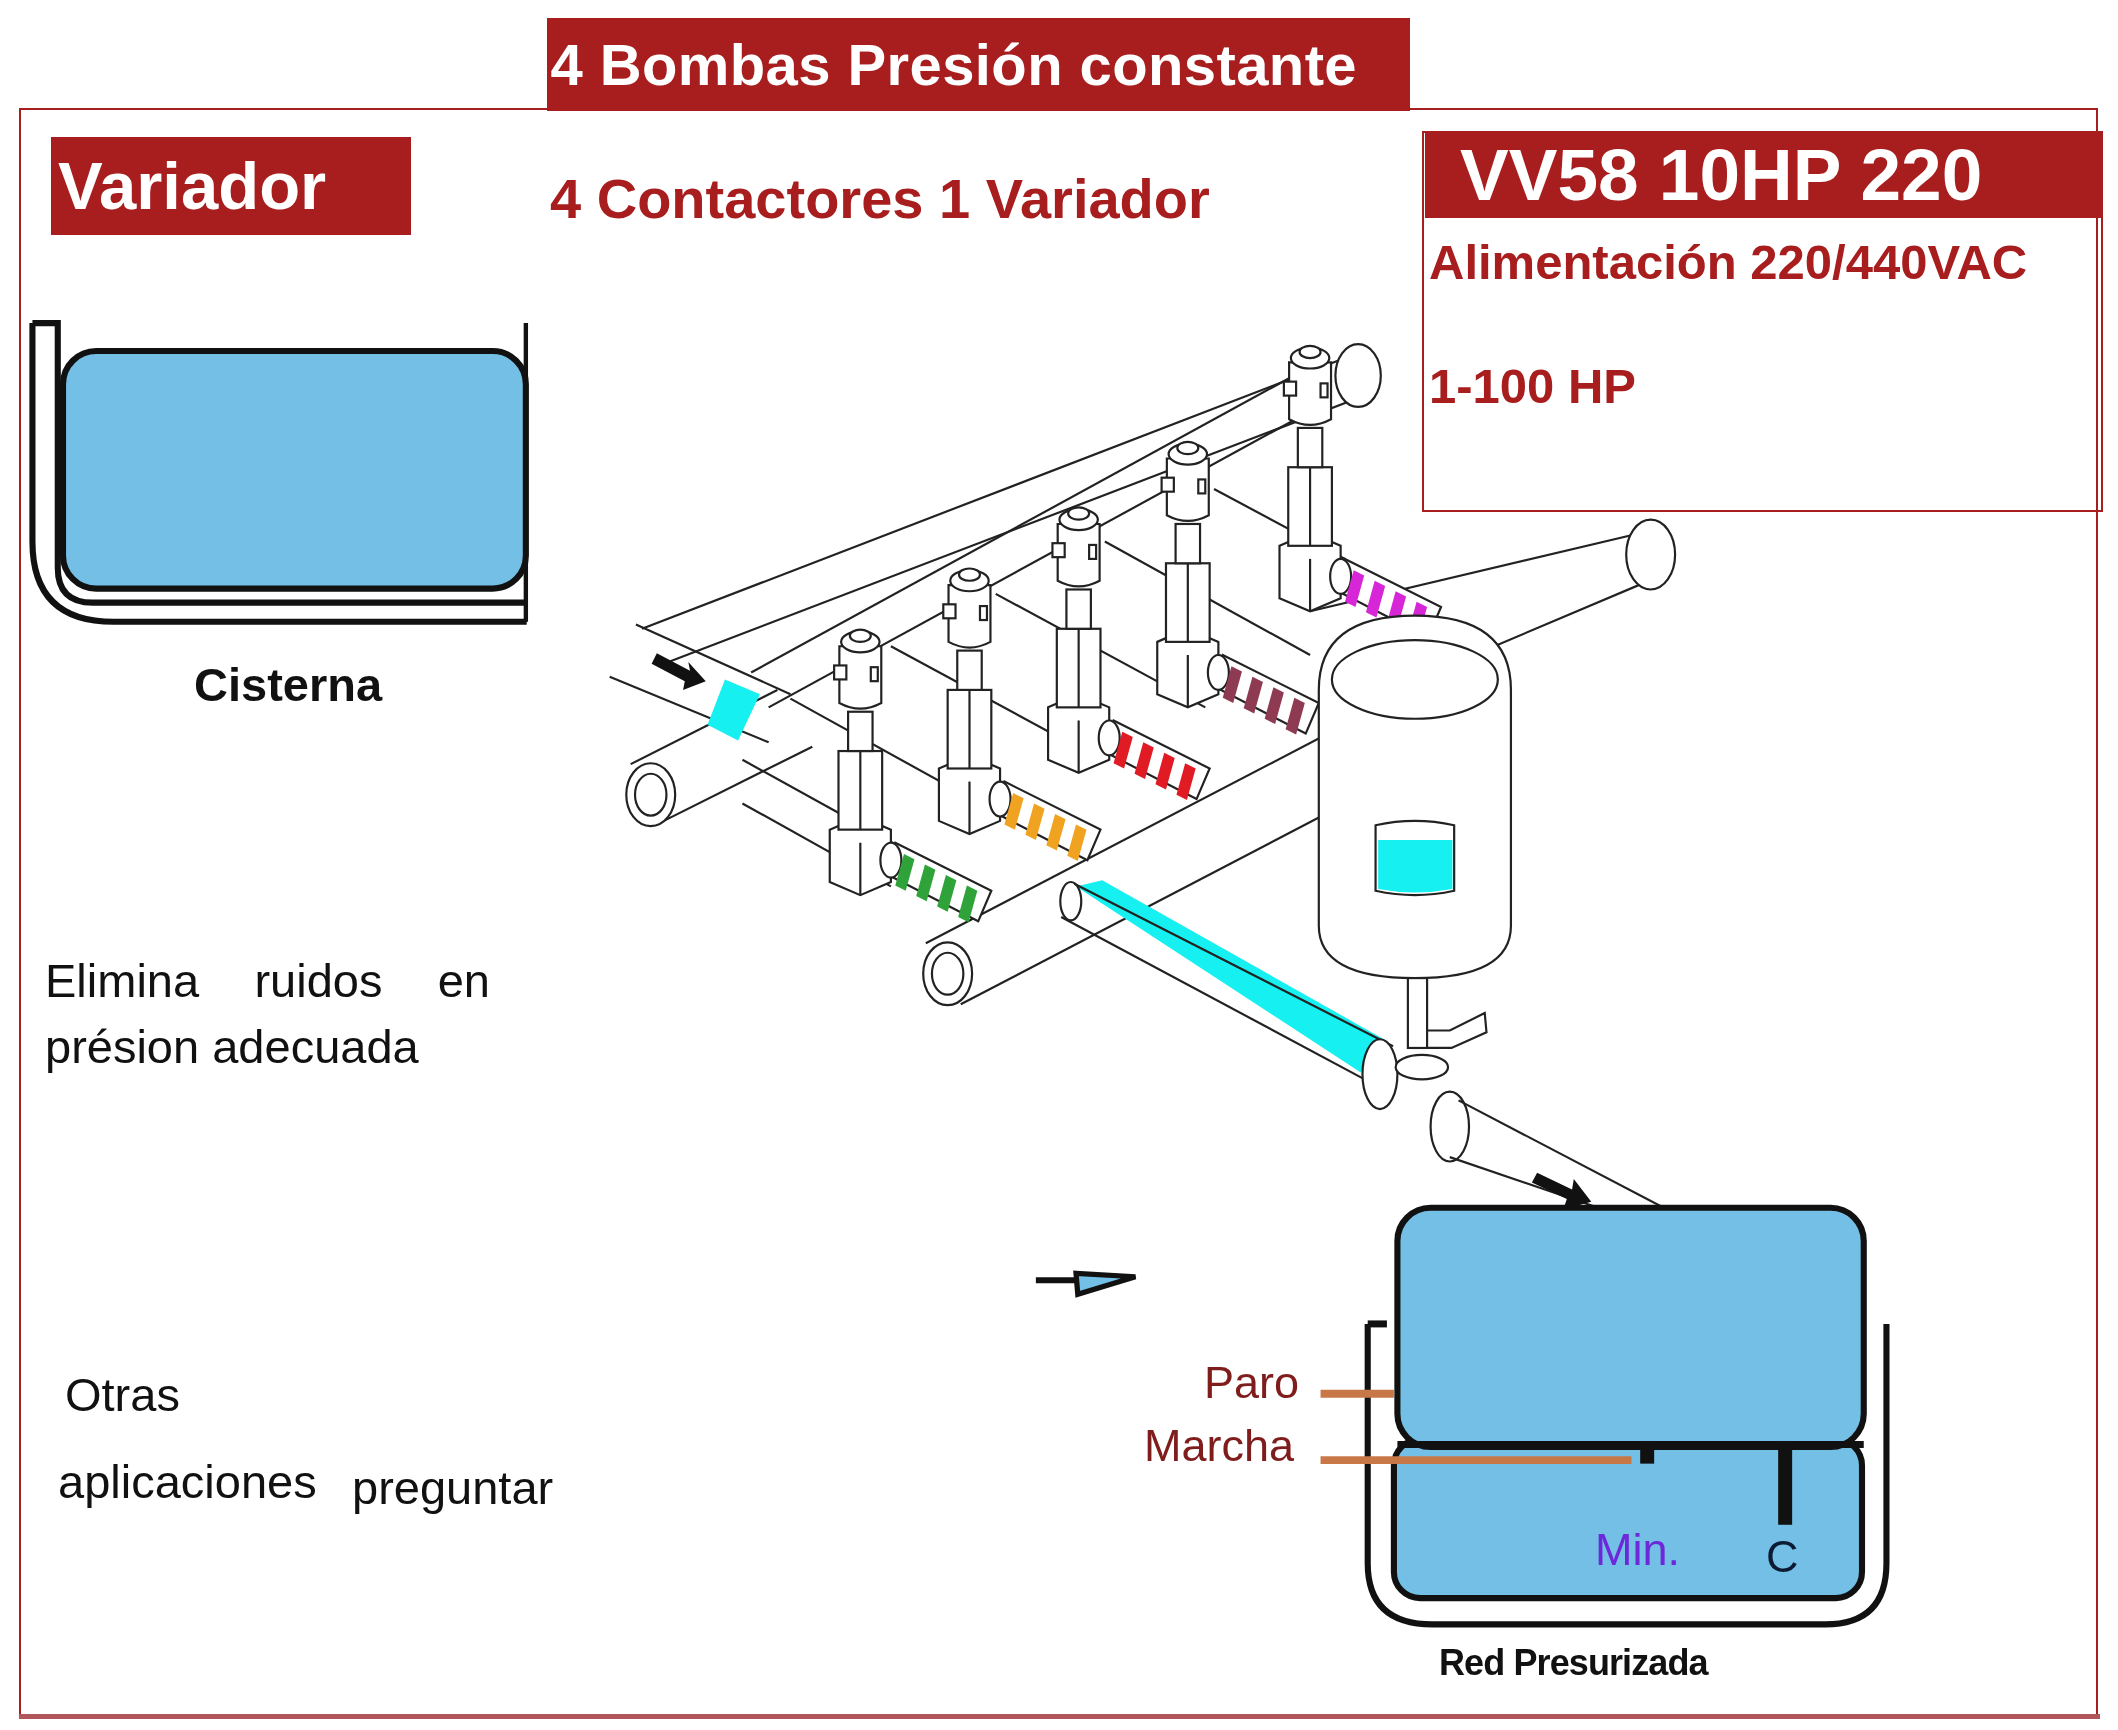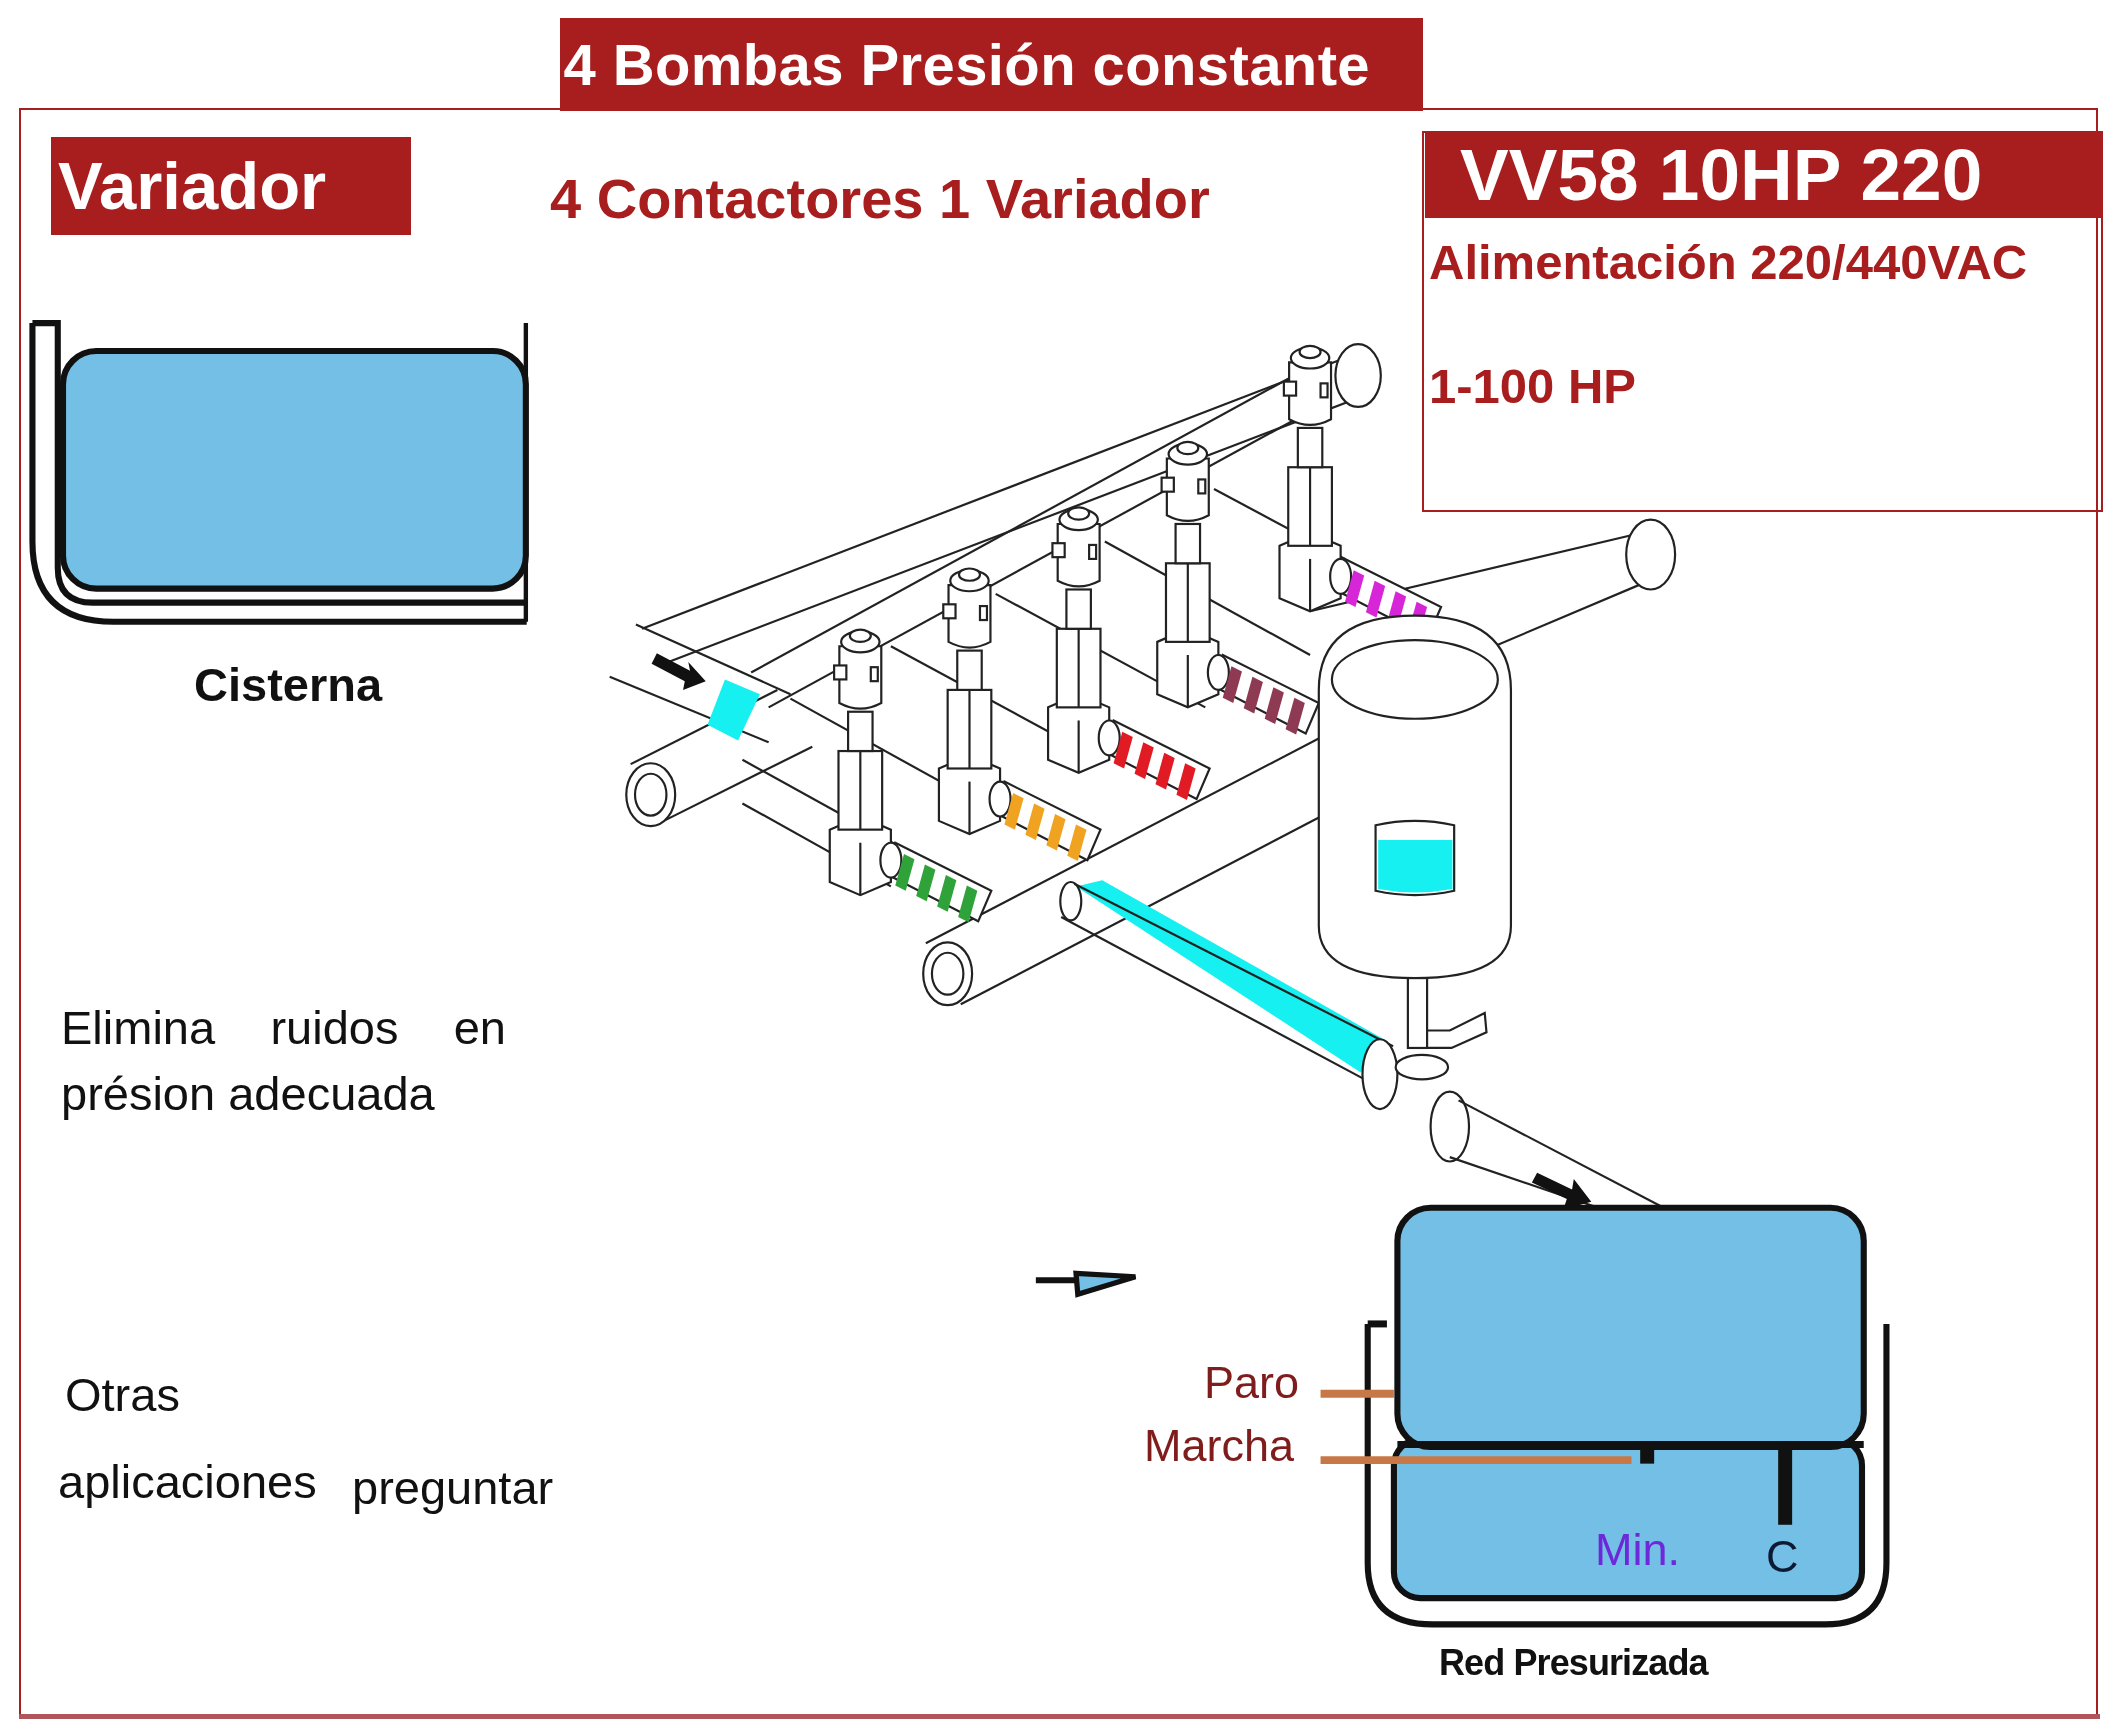--- a/index.html
+++ b/index.html
@@ -1,30 +1,30 @@
 <!DOCTYPE html>
 <html style="font-size:14px"><head>
 <meta charset="utf-8">
 <style>
   html, body { margin: 0; padding: 0; background: #ffffff; }
   body { width: 2118px; height: 1730px; position: relative; overflow: hidden; font-family: "Liberation Sans", sans-serif; }
   .abs { position: absolute; }
   .frame { left: 19px; top: 108px; width: 2079px; height: 1611px; border: 2.6px solid #a61e1e; box-sizing: border-box; }
   .frame-bottom { left: 19px; top: 1714px; width: 2081px; height: 5.2px; background: #b0565a; }
   .banner { background: #a81e1e; color: #ffffff; font-weight: bold; white-space: nowrap; box-sizing: border-box; }
-  .title-banner { left: 560px; top: 17.5px; width: 863px; height: 93px; font-size: 58px; line-height: 93px; padding-left: 3.5px; letter-spacing: 0.4px; }
+  .title-banner { left: 547px; top: 17.5px; width: 863px; height: 93px; font-size: 58px; line-height: 93px; padding-left: 3.5px; letter-spacing: 0.4px; }
   .variador-banner { left: 51px; top: 137px; width: 360px; height: 98px; font-size: 67px; line-height: 98px; padding-left: 7px; }
   .subtitle { left: 550px; top: 166px; font-size: 56px; font-weight: bold; color: #a81e1e; white-space: nowrap; }
   .spec-box { left: 1422px; top: 131px; width: 681px; height: 381px; border: 2.6px solid #a81e1e; box-sizing: border-box; }
   .spec-head { left: 1425px; top: 131px; width: 677px; height: 87px; font-size: 73px; line-height: 87px; padding-left: 35px; }
   .spec-line { color: #a81e1e; font-weight: bold; white-space: nowrap; font-size: 49px; }
   .spec-1 { left: 1429px; top: 234px; }
   .spec-2 { left: 1429px; top: 358px; }
   .body-text { color: #111111; font-size: 47px; white-space: nowrap; }
-  .desc { left: 45px; top: 995px; width: 445px; line-height: 66px; text-align: justify; white-space: normal; margin-left: 16px; }
+  .desc { left: 45px; top: 948px; width: 445px; line-height: 66px; text-align: justify; white-space: normal; }
   .desc span { display: block; text-align-last: justify; }
   .desc span.last { text-align-last: left; }
   .otras { left: 65px; top: 1367px; }
   .aplic { left: 58px; top: 1454px; }
   .preg { left: 352px; top: 1460px; }
   .label-bold { font-weight: bold; color: #111111; white-space: nowrap; }
   .cisterna-label { left: 194px; top: 657px; font-size: 47px; }
   .red-label { left: 1439px; top: 1642px; font-size: 36px; letter-spacing: -0.9px; }
   .tank-label { color: #7f1d1d; font-size: 45px; white-space: nowrap; }
   .paro { left: 1204px; top: 1357px; }

